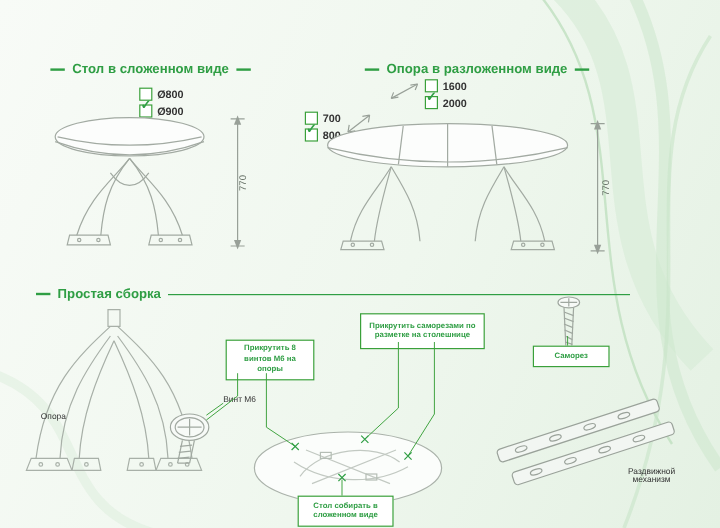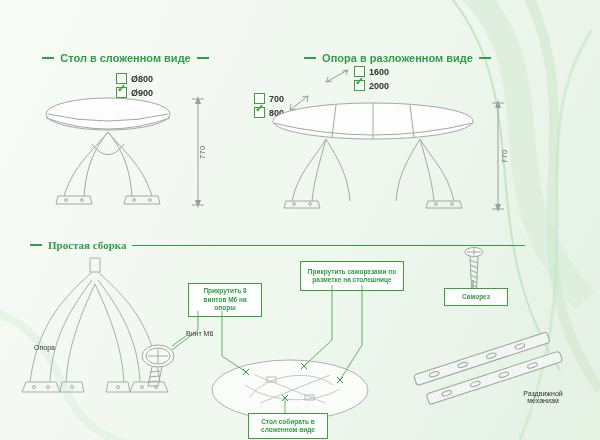--- a/index.html
+++ b/index.html
@@ -178,21 +178,21 @@
     <g stroke="#98a098" stroke-width="1">
       <line x1="6" y1="4" x2="6" y2="108"></line>
       <line x1="0" y1="3" x2="12" y2="3"></line>
       <line x1="0" y1="109" x2="12" y2="109"></line>
     </g>
     <polygon points="6,0 3,8 9,8" fill="#98a098"></polygon>
     <polygon points="6,112 3,104 9,104" fill="#98a098"></polygon>
   </svg>
   <span class="dim-label" style="left:498px;top:152px;">770</span>
 
-  <div class="panel-heading" style="left:30px;top:239px;width:495px;justify-content:flex-start;font-family:Liberation Serif, serif;">
+  <div class="panel-heading" style="left:30px;top:239px;width:495px;justify-content:flex-start;">
     <span class="dash"></span>
     <span>Простая сборка</span>
     <span class="longline"></span>
   </div>
 
   <svg class="layer" style="left:20px;top:252px;" width="150" height="165" viewBox="0 0 150 165">
     <g stroke="#a8b0a8" stroke-width="1" fill="none">
       <path d="M70,6 L80,6 L80,20 L70,20 Z"></path>
       <path d="M72,20 C45,45 18,70 10,130"></path>
       <path d="M72,28 C52,55 32,85 30,130"></path>

